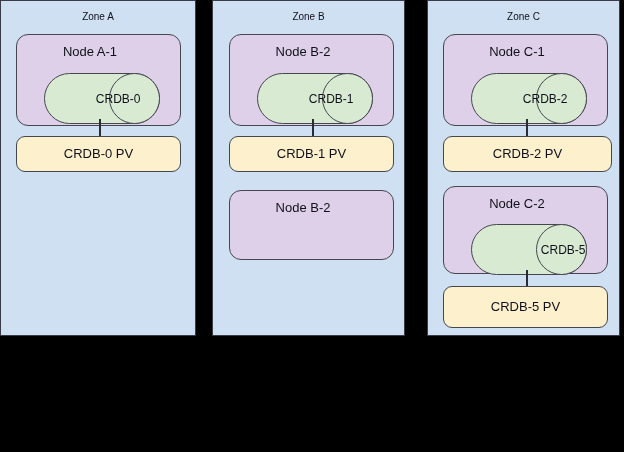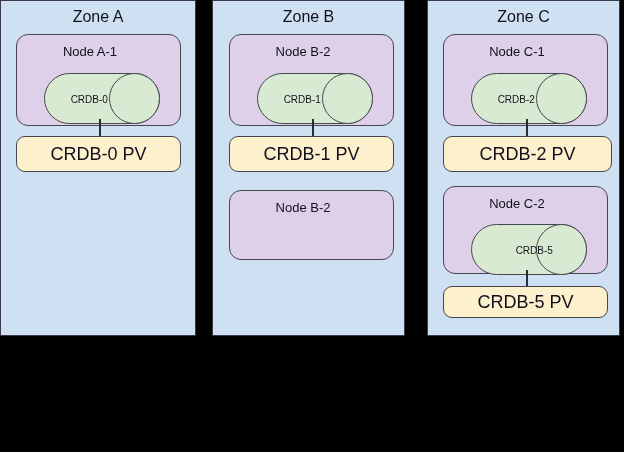--- a/index.html
+++ b/index.html
@@ -28,21 +28,21 @@
     background: #cfe0f3;
     border: 1px solid #3b3b47;
     box-sizing: border-box;
   }
   .zone-title {
     position: absolute;
     left: 0;
     right: 0;
     top: 8px;
     text-align: center;
-    font-size: 16px;
+    font-size: 10px;
     color: #10101a;
     line-height: 16px;
   }
 
   .node {
     position: absolute;
     background: #ddd0e8;
     border: 1px solid #46464f;
     border-radius: 12px;
     box-sizing: border-box;
@@ -62,42 +62,42 @@
     position: absolute;
     background: #fdf1cd;
     border: 1px solid #46464f;
     border-radius: 9px;
     box-sizing: border-box;
     display: flex;
     align-items: center;
     justify-content: center;
   }
   .pv-label {
-    font-size: 18px;
+    font-size: 13px;
     color: #10101a;
     line-height: 16px;
   }
 
   
   .cyl {
     position: absolute;
   }
   .cyl svg {
     position: absolute;
     left: 0;
     top: 0;
     display: block;
   }
   .cyl-label {
     position: absolute;
-    left: 0;
+    left: 6px;
     top: 50%;
     transform: translateY(-50%);
-    text-align: center;
-    font-size: 10px;
+    text-align: right;
+    font-size: 12px;
     color: #10101a;
     line-height: 11px;
   }
 
   .connector {
     position: absolute;
     background: #2b2b33;
     width: 2px;
   }
 </style>
@@ -163,16 +163,16 @@
         <path d="M 25.5 0.5 L 90.5 0.5 A 25 25 0 0 1 90.5 50.5 L 25.5 50.5 A 25 25 0 0 1 25.5 0.5 Z" fill="#d9ead3" stroke="#46464f" stroke-width="1"></path>
         <ellipse cx="90.5" cy="25.5" rx="25" ry="25" fill="#d9ead3" stroke="#46464f" stroke-width="1"></ellipse>
       </svg>
       <div class="cyl-label" style="width: 90.5px; padding-left: 18px;">CRDB-5</div>
     </div>
     <div class="connector" style="left: 526px; top: 119px; height: 18px; background: rgb(43, 43, 51);"></div>
     <div class="connector" style="left: 526px; top: 270px; height: 18px; background: rgb(43, 43, 51);"></div>
     <div class="pv" style="left: 443px; top: 136px; width: 169px; height: 36px; background: rgb(253, 241, 205); border-color: rgb(70, 70, 79);">
       <span class="pv-label">CRDB-2 PV</span>
     </div>
-    <div class="pv" style="left: 443px; top: 286px; width: 165px; height: 32px; background: rgb(253, 241, 205); border-color: rgb(70, 70, 79);">
+    <div class="pv" style="left: 443px; top: 286px; width: 165px; height: 42px; background: rgb(253, 241, 205); border-color: rgb(70, 70, 79);">
       <span class="pv-label">CRDB-5 PV</span>
     </div>
   </div>
 
 </body></html>

